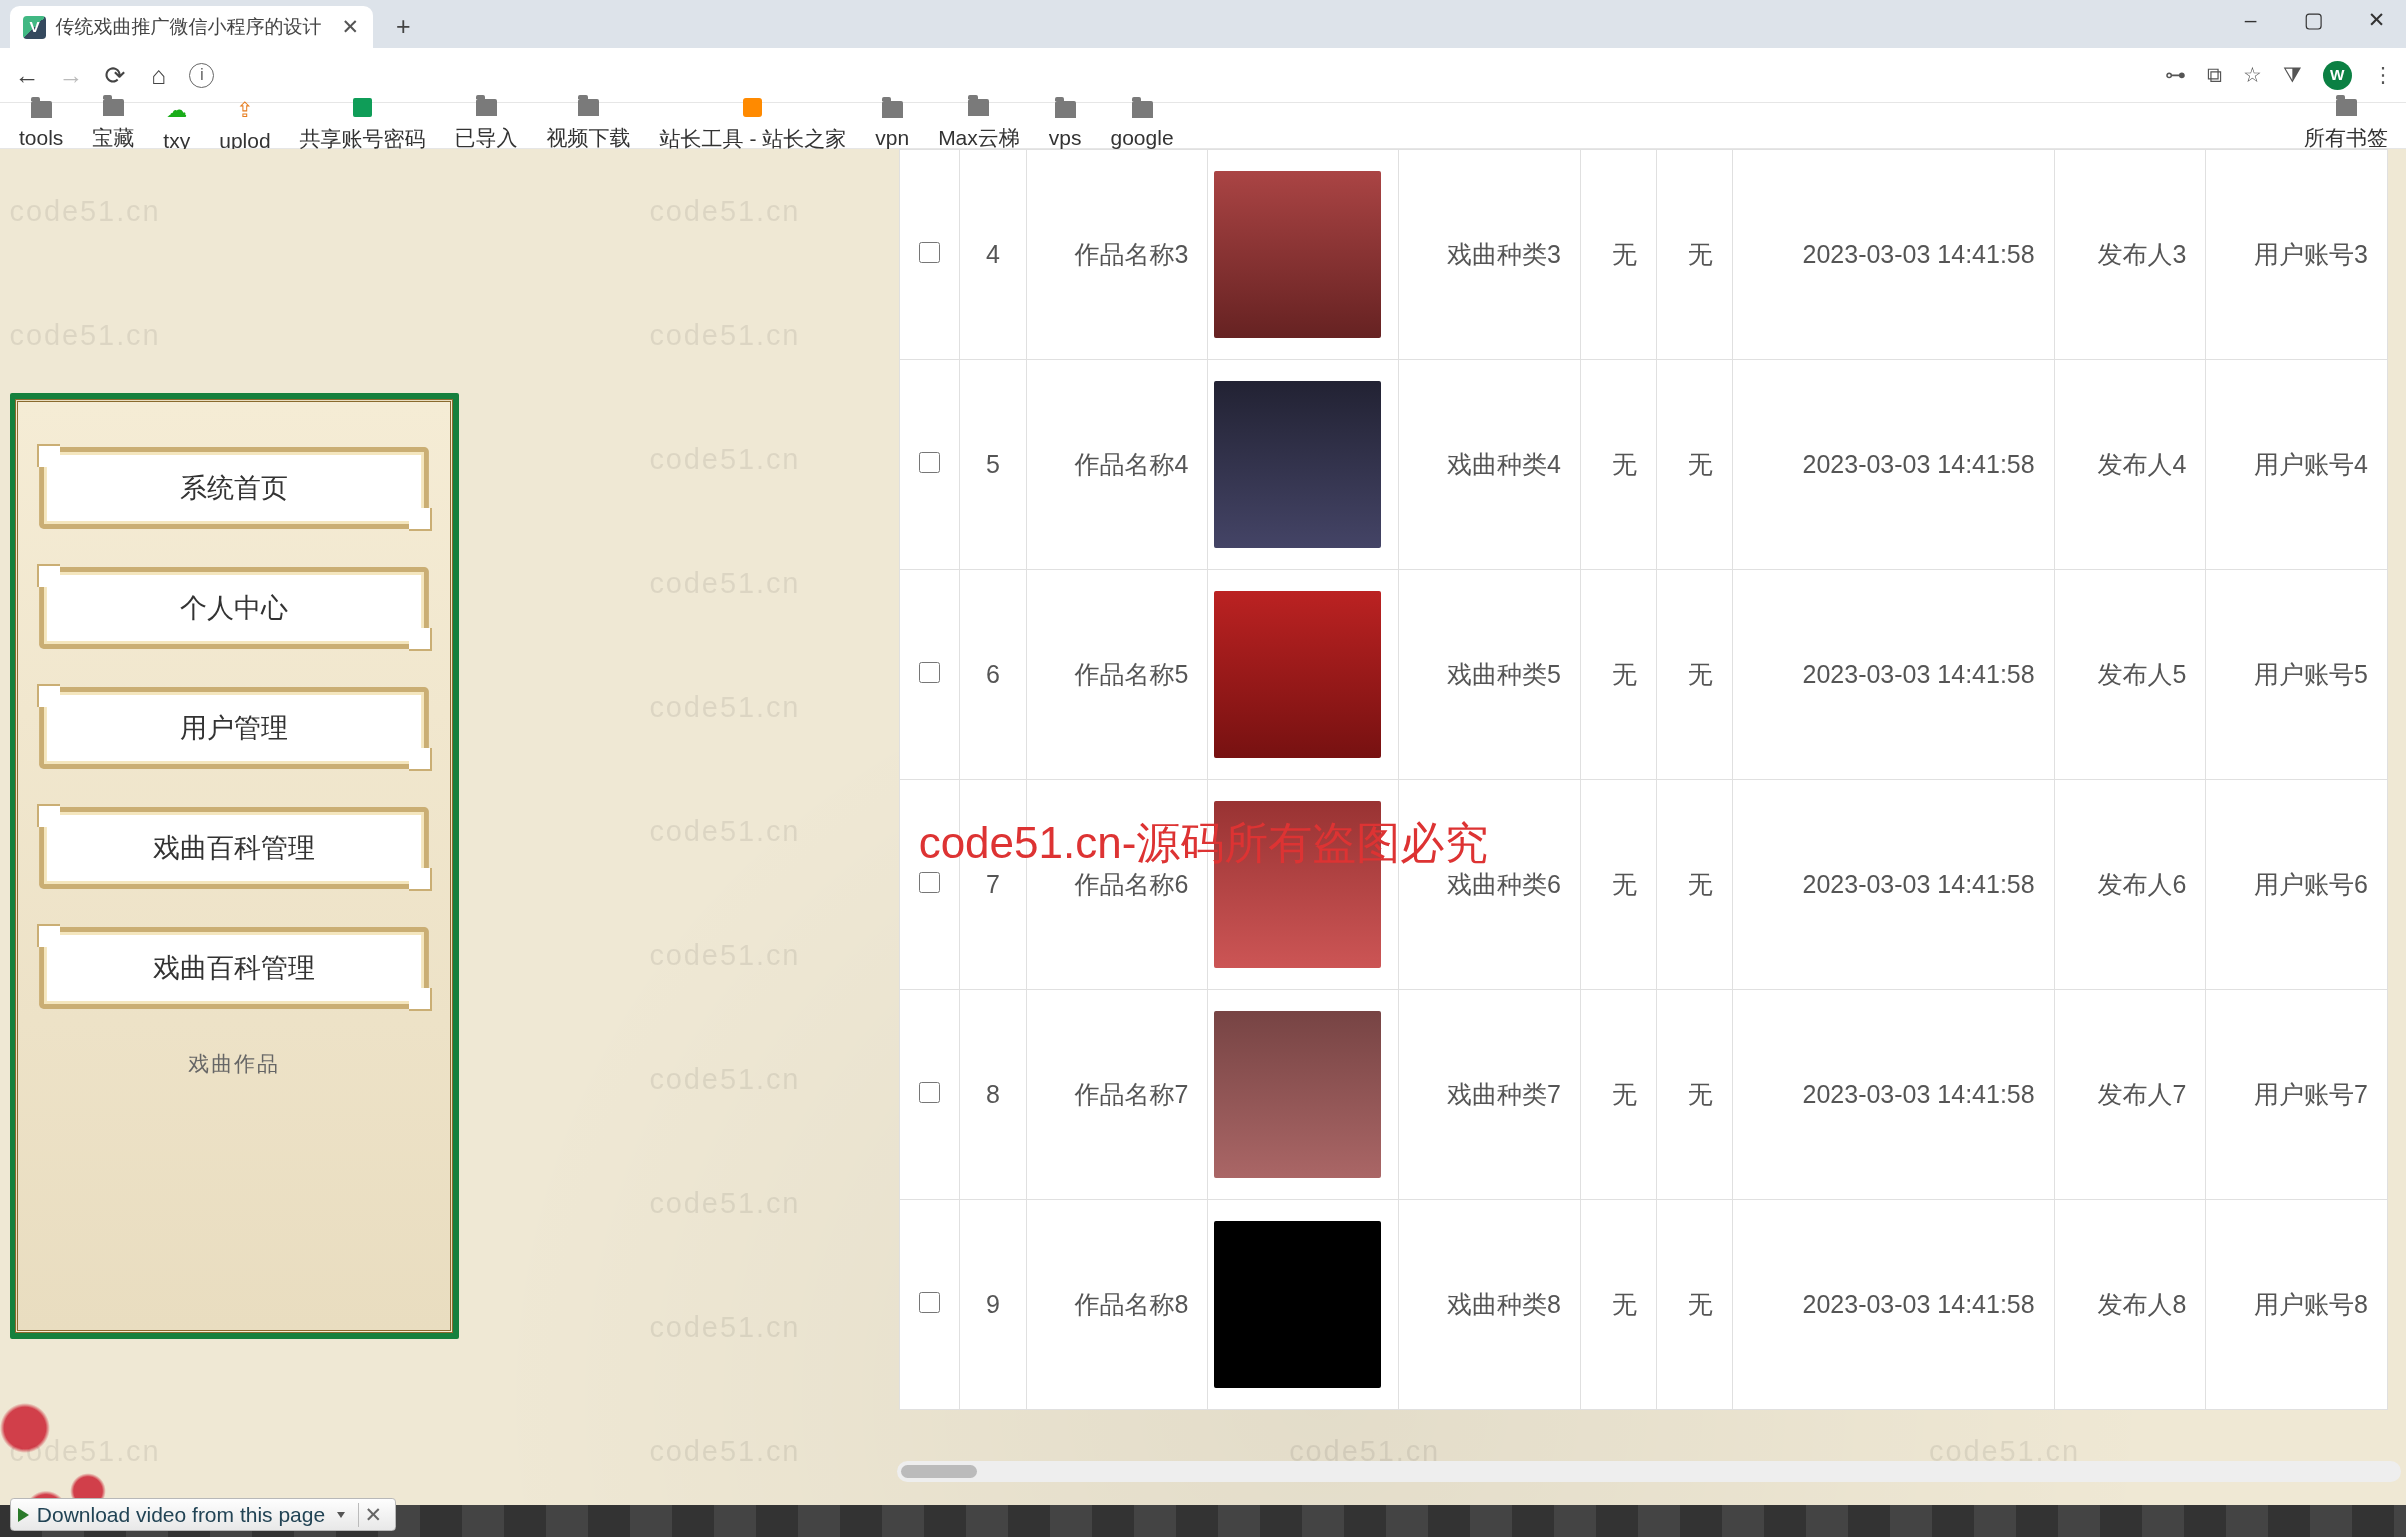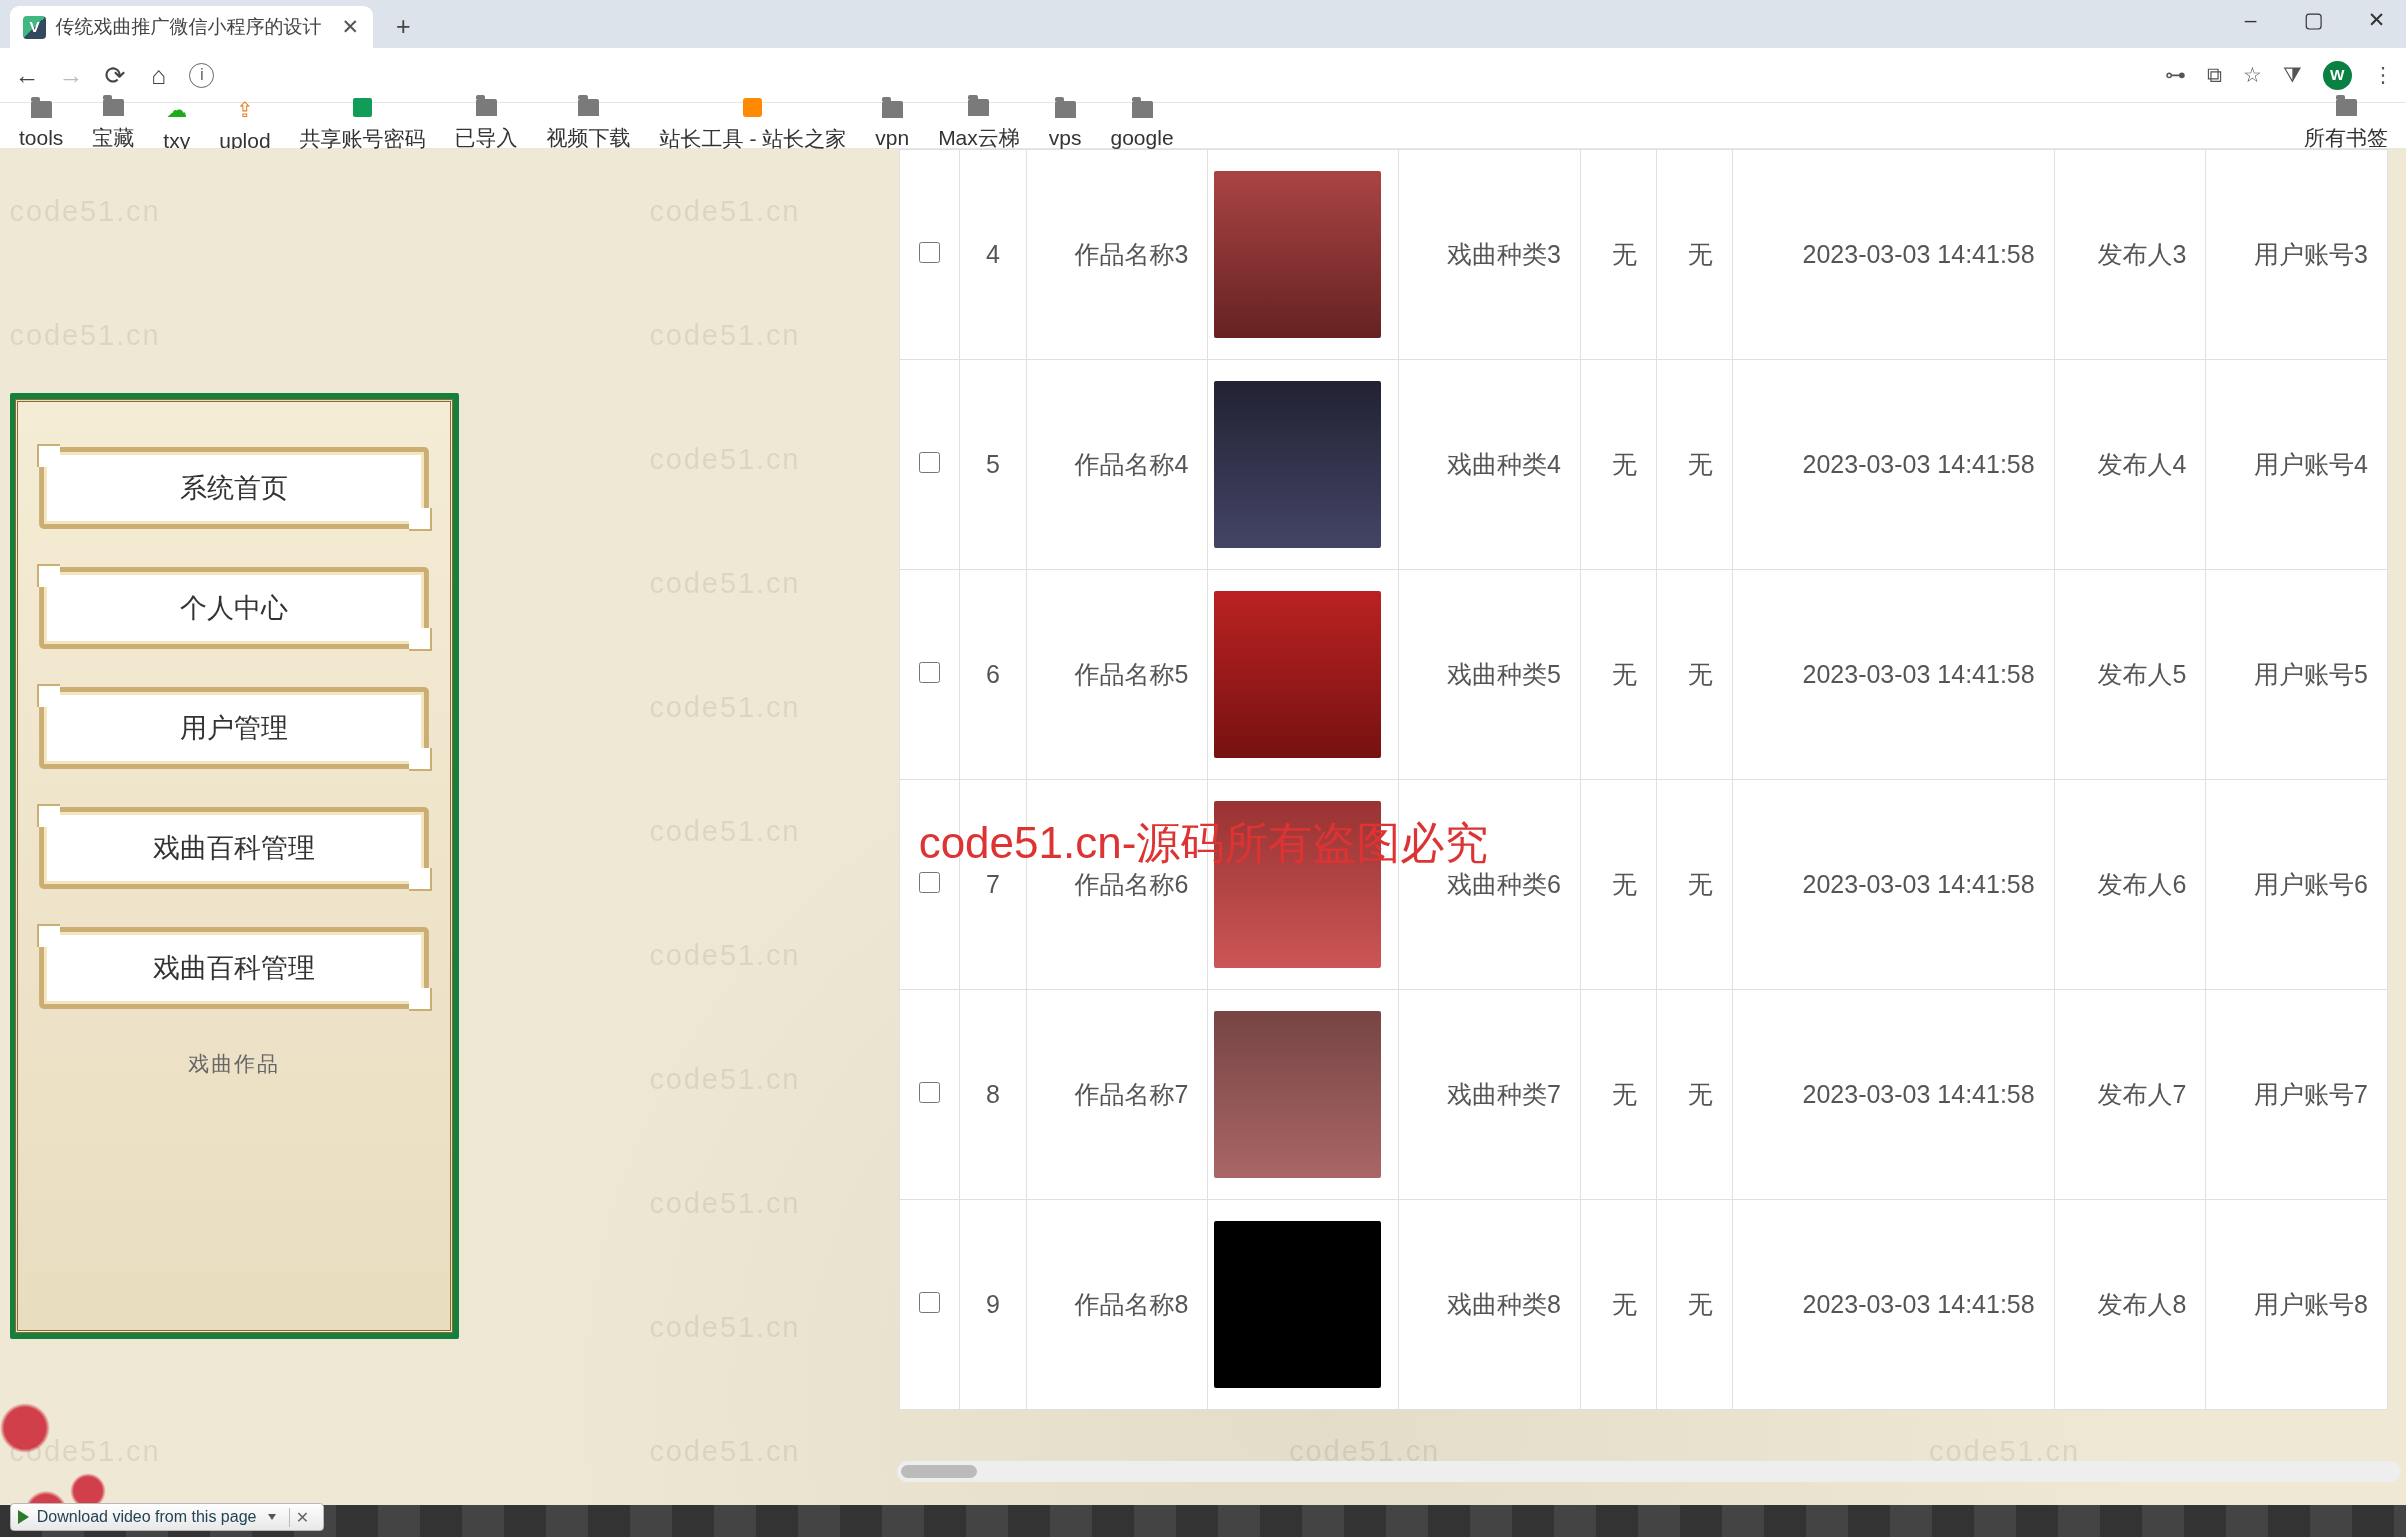--- a/index.html
+++ b/index.html
@@ -66,21 +66,21 @@
   .t4 { background: linear-gradient(#223,#446); }
   .t5 { background: linear-gradient(#b22,#711); }
   .t6 { background: linear-gradient(#933,#c55); }
   .t7 { background: linear-gradient(#744,#a66); }
   .t8 { background: #000; }
 
   .hscroll { position: absolute; left: 897px; right: 5.7px; bottom: 55px; height: 21px; background: #eee; border-radius: 10.5px; display: flex; align-items: center; padding: 0 3.8px; cursor: pointer; }
   .hscroll .thumb-bar { width: 76px; height: 13.4px; background: #bbb; border-radius: 6.7px; }
 
   
-  .dlbar { position: absolute; left: 9.6px; bottom: 5.7px; display: flex; align-items: center; gap: 7.6px; background: linear-gradient(#fefefe,#e8e8e8); border: 1px solid #b8b8b8; border-radius: 3.8px; padding: 3.8px 7.6px; font-size: 16px; color: #245; cursor: pointer; z-index: 60; }
+  .dlbar { position: absolute; left: 9.6px; bottom: 5.7px; display: flex; align-items: center; gap: 7.6px; background: linear-gradient(#fefefe,#e8e8e8); border: 1px solid #b8b8b8; border-radius: 3.8px; padding: 3.8px 7.6px; font-size: 21px; color: #245; cursor: pointer; z-index: 60; }
   .dlbar .play { width: 0; height: 0; border-left: 11.5px solid #2a7a2a; border-top: 7.6px solid transparent; border-bottom: 7.6px solid transparent; }
   .dlbar .dd { width: 0; height: 0; border-left: 4.8px solid transparent; border-right: 4.8px solid transparent; border-top: 6.7px solid #555; margin-left: 3.8px; }
   .dlbar .close { margin-left: 5.7px; padding: 0 5.7px; border-left: 1px solid #bbb; color: #666; }
 
   .bottom-strip { position: absolute; left: 0; right: 0; bottom: 0; height: 32.5px; background: repeating-linear-gradient(90deg,#333 0 42px,#444 42px 84px); }
 </style>
 </head>
 <body>
 
 <div class="chrome">

